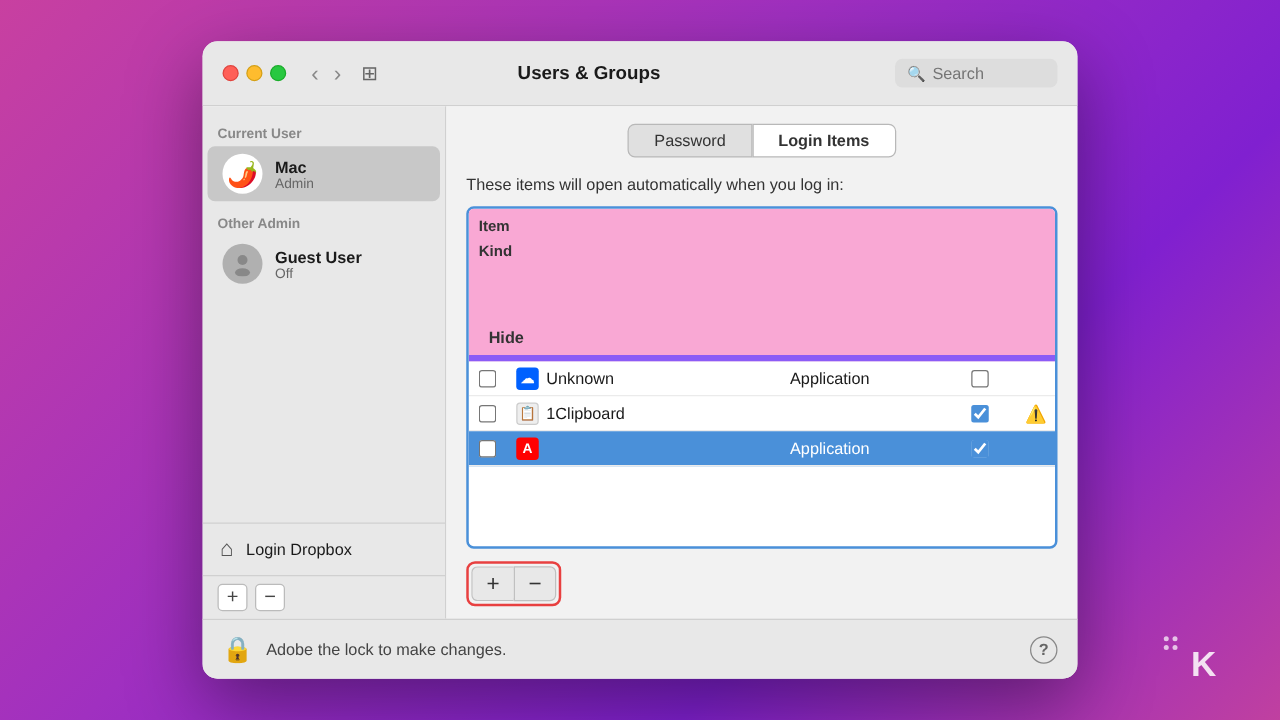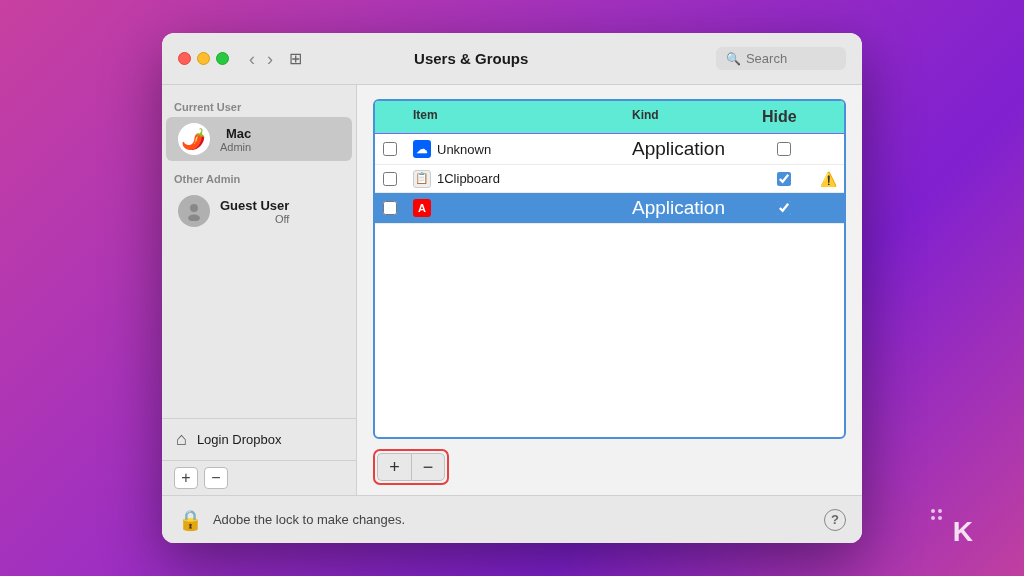--- a/index.html
+++ b/index.html
@@ -129,21 +129,21 @@
       border-radius: 50%;
       background: #fff;
       display: flex;
       align-items: center;
       justify-content: center;
       font-size: 18px;
       flex-shrink: 0;
     }
     .user-avatar.chili { background: #fff; font-size: 20px; }
     .user-avatar.guest { background: #b0b0b0; color: #777; font-size: 16px; }
-    .user-info-text { display: flex; flex-direction: column; align-items: flex-end; }
+    .user-info-text { display: flex; flex-direction: column; }
     .user-name { font-size: 13px; font-weight: 600; color: #1a1a1a; }
     .user-role { font-size: 11px; color: #666; }
     .sidebar-spacer { flex: 1; }
     .login-options-item {
       display: flex;
       align-items: center;
       gap: 10px;
       padding: 10px 14px;
       cursor: pointer;
       border-top: 1px solid #d0d0d0;
@@ -212,28 +212,29 @@
       border: 2px solid #4a90d9;
       border-radius: 6px;
       background: #fff;
       overflow: hidden;
       flex: 1;
       display: flex;
       flex-direction: column;
     }
     .table-header {
       display: flex;
-      background: #5eead4;
-      border-bottom: 1px solid #8b5cf6;
+      background: #f9a8d4;
+      border-bottom: 5px solid #8b5cf6;
       padding: 4px 0;
+      flex-direction: column;
     }
     .th-checkbox { width: 30px; }
     .th-item { flex: 1; font-size: 12px; font-weight: 600; color: #333; padding: 3px 8px; }
     .th-kind { width: 130px; font-size: 12px; font-weight: 600; color: #333; padding: 3px 8px; }
-    .th-hide { width: 60px; font-size: 16px; font-weight: 600; color: #333; padding: 3px 8px; text-align: left; }
+    .th-hide { width: 60px; font-size: 13px; font-weight: 600; color: #333; padding: 3px 8px; text-align: center; margin-top: 48px; }
     .th-extra { width: 30px; }
     .table-body { flex: 1; overflow-y: auto; }
     .table-row {
       display: flex;
       align-items: center;
       border-bottom: 1px solid #ebebeb;
       min-height: 28px;
     }
     .table-row.selected {
       background: #4a90d9;
@@ -243,21 +244,21 @@
     .td-checkbox { width: 30px; display: flex; align-items: center; justify-content: center; }
     .td-item {
       flex: 1;
       font-size: 13px;
       color: #1a1a1a;
       padding: 4px 8px;
       display: flex;
       align-items: center;
       gap: 6px;
     }
-    .td-kind { width: 130px; font-size: 19px; color: #1a1a1a; padding: 4px 8px; }
+    .td-kind { width: 130px; font-size: 13px; color: #1a1a1a; padding: 4px 8px; }
     .td-hide { width: 60px; display: flex; align-items: center; justify-content: center; }
     .td-extra { width: 30px; display: flex; align-items: center; justify-content: center; }
     .app-icon { width: 18px; height: 18px; border-radius: 3px; display: flex; align-items: center; justify-content: center; font-size: 14px; }
     .dropbox-icon { background: #0061ff; color: #fff; font-size: 11px; font-weight: bold; }
     .clipboard-icon { background: #eee; border: 1px solid #ccc; font-size: 11px; }
     .acrobat-icon { background: #ff0000; color: #fff; font-size: 11px; font-weight: bold; }
     .checkbox-input { width: 14px; height: 14px; cursor: pointer; accent-color: #4a90d9; }
     .warning-icon { font-size: 14px; }
     .hint-text {
       font-size: 11px;
@@ -398,21 +399,26 @@
       </div>
 
       <div class="sidebar-bottom-buttons">
         <button class="sidebar-add-btn">+</button>
         <button class="sidebar-remove-btn">−</button>
       </div>
     </div>
 
     <div class="main-content">
 
-
+      <div class="tab-bar">
+        <button class="tab-btn">Password</button>
+        <button class="tab-btn active">Login Items</button>
+      </div>
+
+      <div class="auto-open-text">These items will open automatically when you log in:</div>
 
       <div class="items-table">
         <div class="table-header">
           <div class="th-checkbox"></div>
           <div class="th-item">Item</div>
           <div class="th-kind">Kind</div>
           <div class="th-hide">Hide</div>
           <div class="th-extra"></div>
         </div>
         <div class="table-body">

